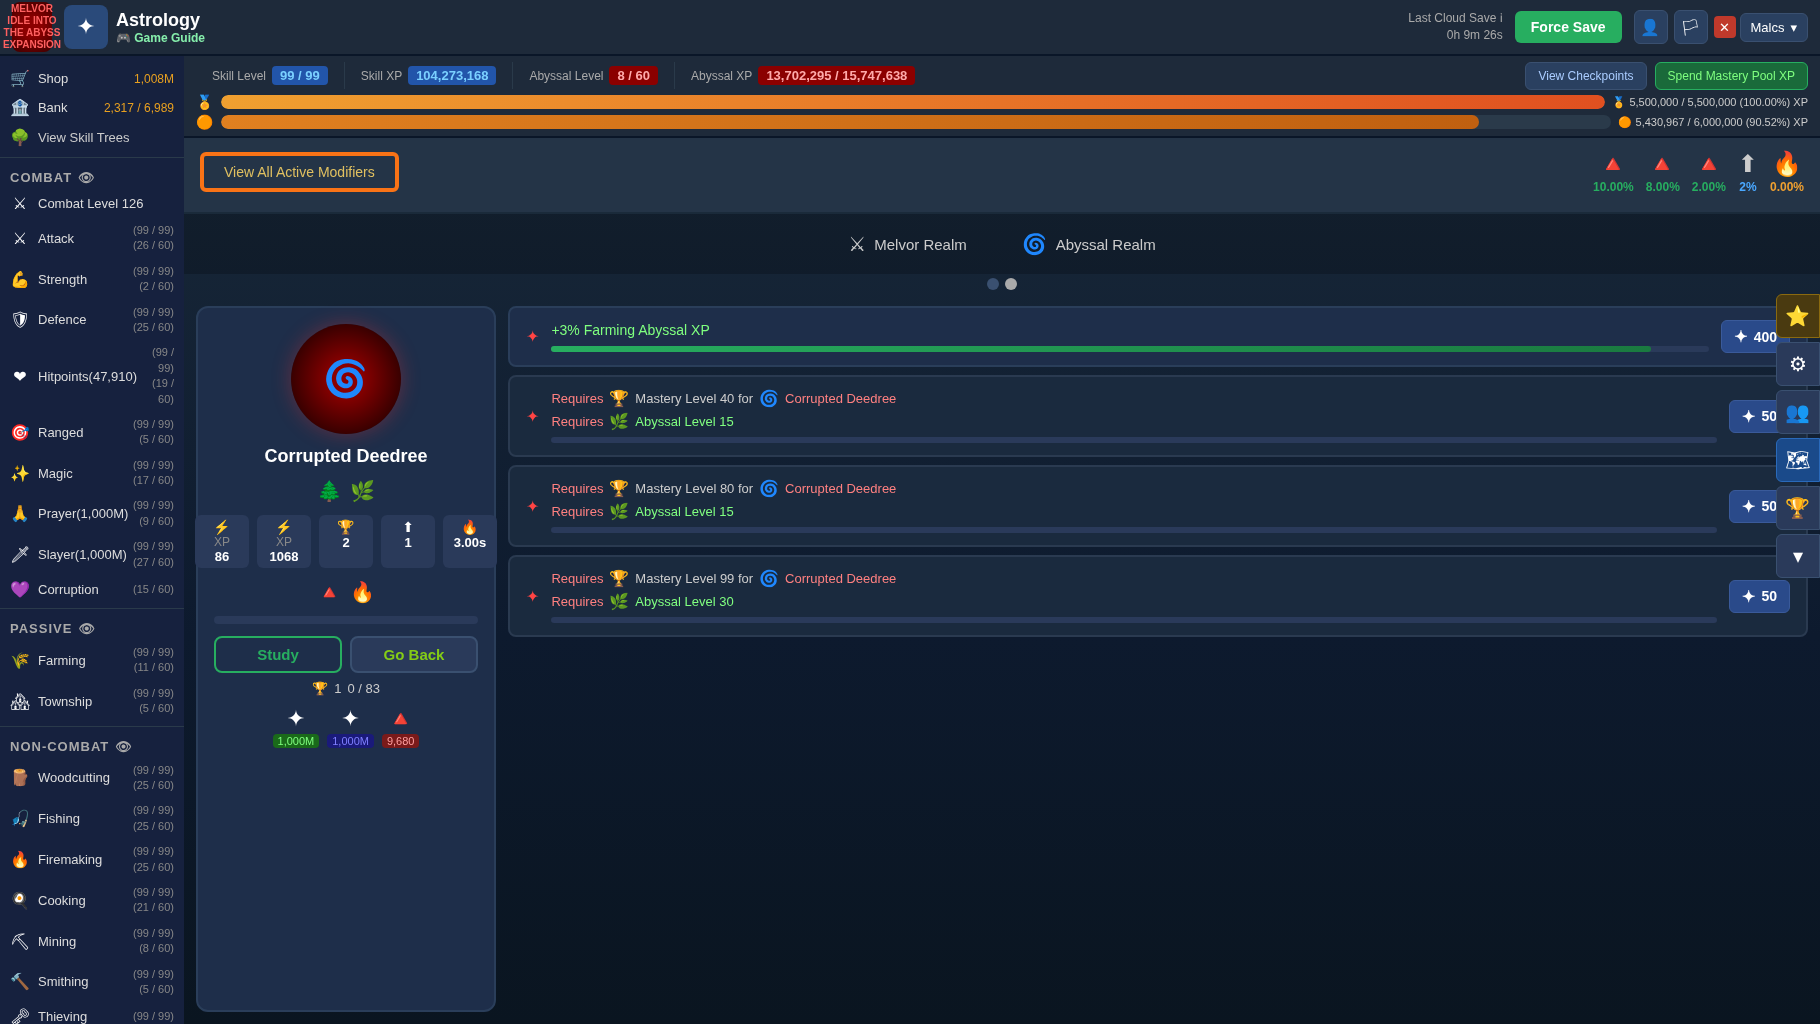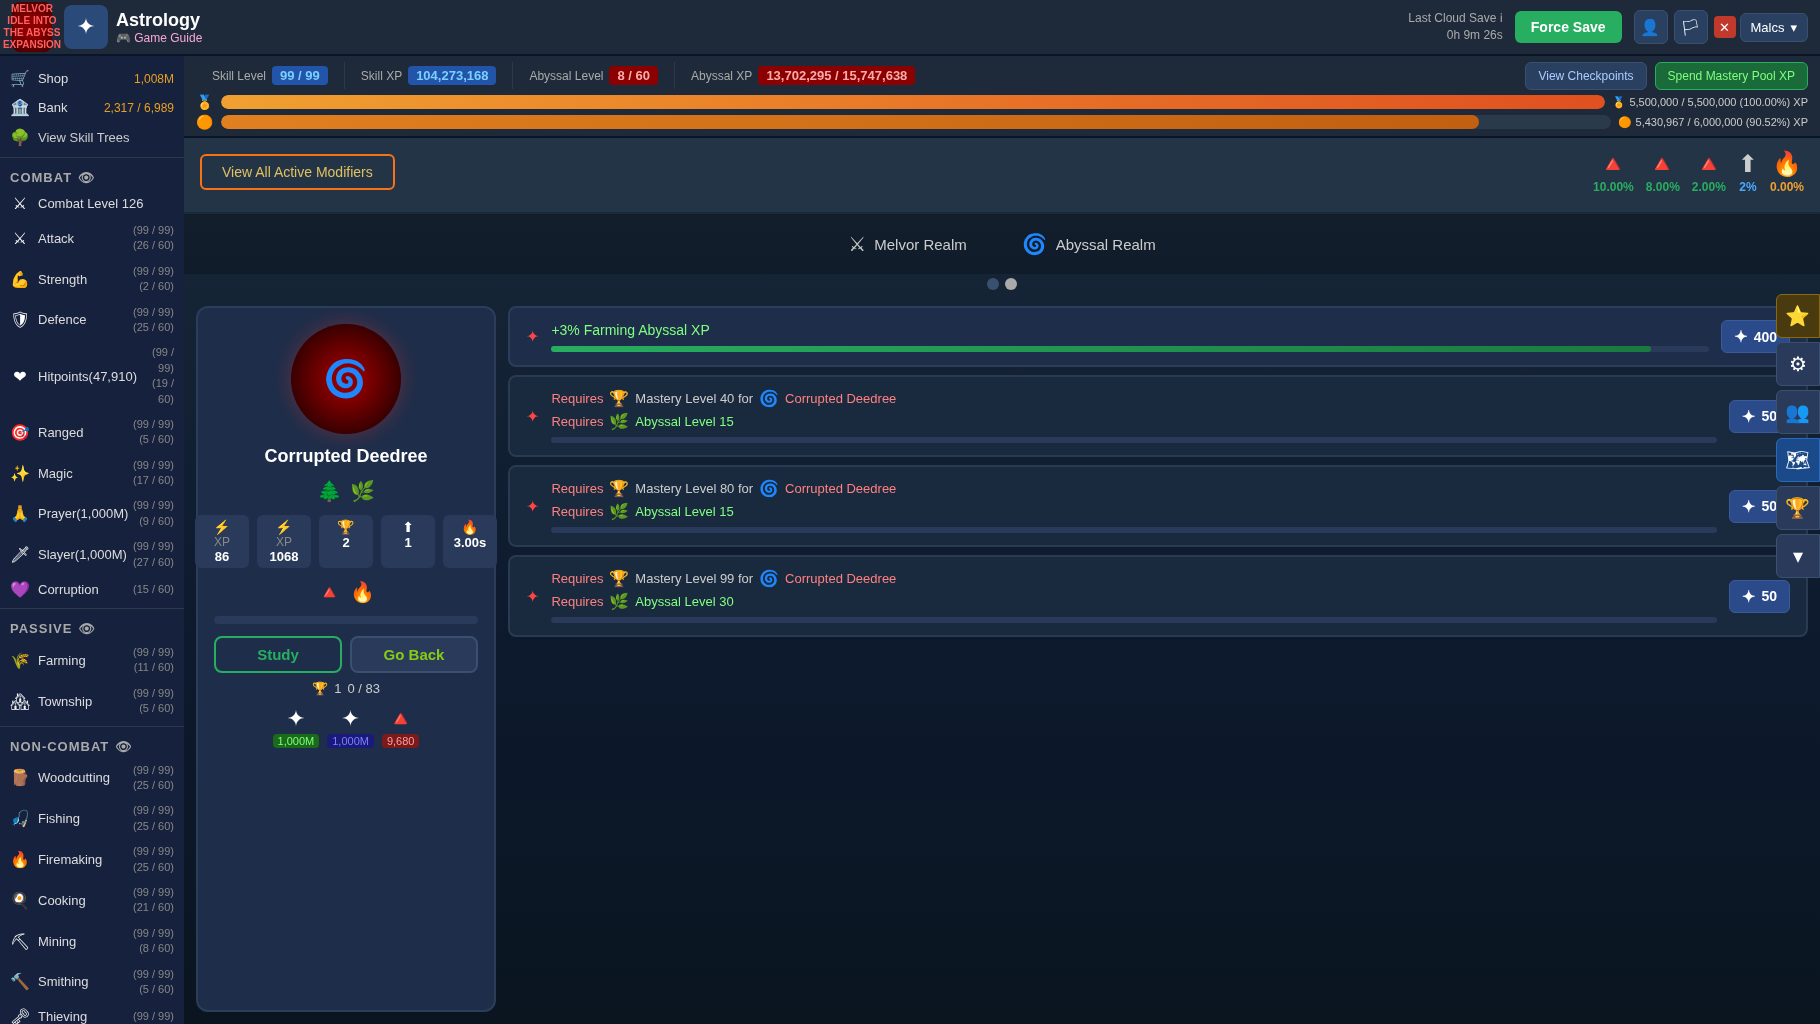--- a/index.html
+++ b/index.html
@@ -55,21 +55,22 @@
       justify-content: center;
       font-size: 22px;
     }
     .skill-name-block h1 {
       font-size: 18px;
       font-weight: bold;
       color: #fff;
     }
     .skill-name-block .game-guide {
       font-size: 12px;
-      color: #f9a8d4;
+      color: #86efac;
+      font-weight: bold;
     }
     .top-bar-spacer { flex: 1; }
     .cloud-save-info {
       font-size: 12px;
       color: #aaa;
       text-align: right;
       line-height: 1.4;
     }
     .force-save-btn {
       background: #27ae60;
@@ -273,21 +274,21 @@
       flex-shrink: 0;
     }
     .modifiers-top {
       display: flex;
       align-items: center;
       gap: 16px;
       margin-bottom: 6px;
     }
     .view-all-btn {
       background: transparent;
-      border: 2px solid #f97316;
+      border: 4px solid #f97316;
       color: #e0c060;
       padding: 8px 20px;
       border-radius: 6px;
       font-size: 14px;
       cursor: pointer;
     }
     .mod-icon-group {
       display: flex;
       gap: 12px;
       margin-left: auto;

